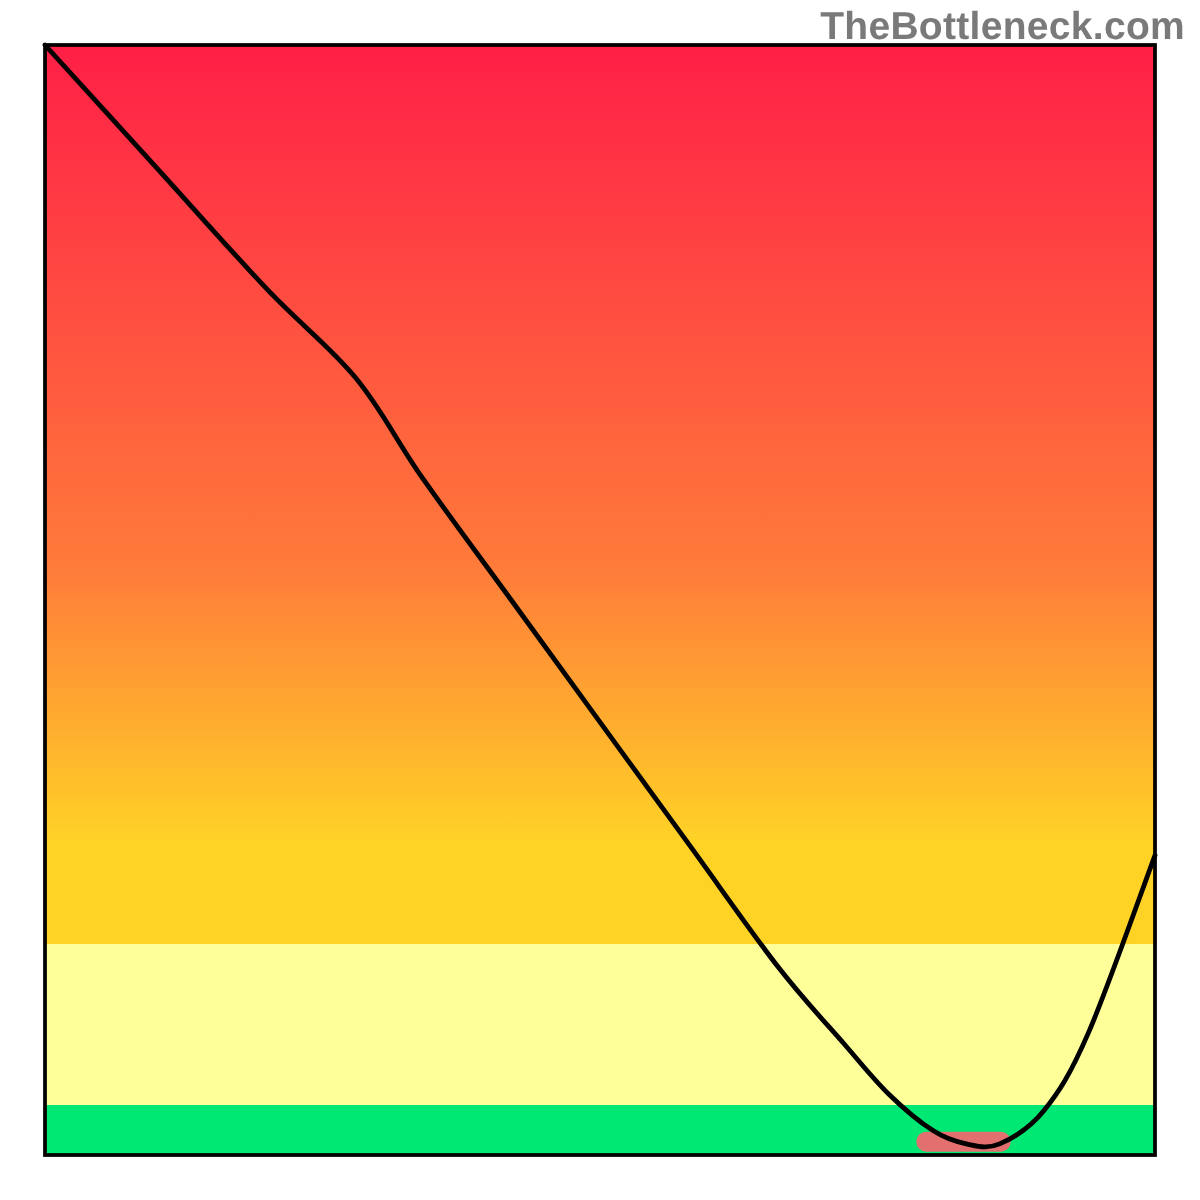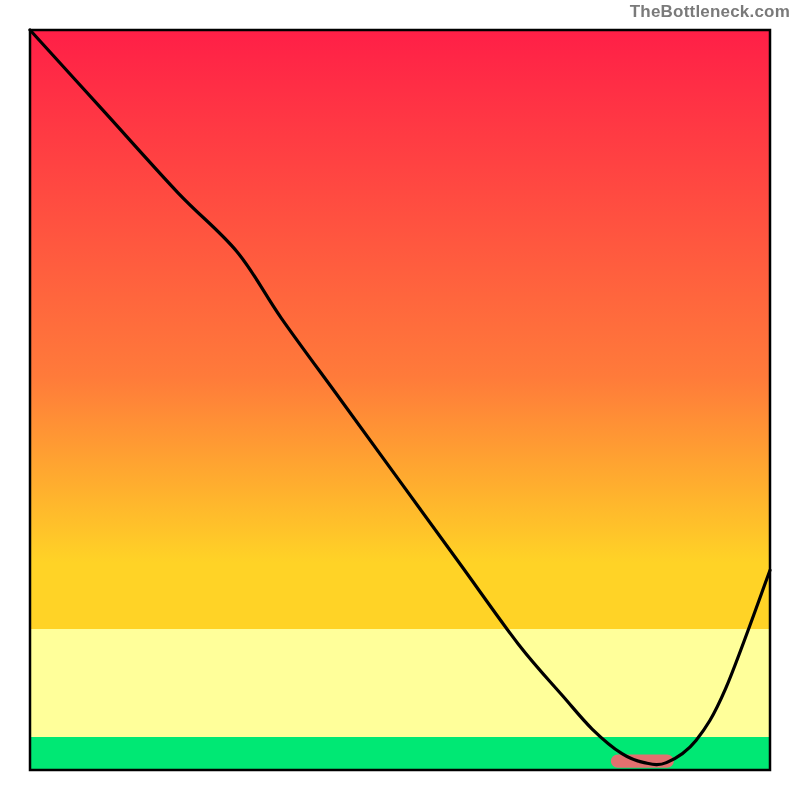--- a/index.html
+++ b/index.html
@@ -13,21 +13,21 @@
   .chart-container {
     position: relative;
     width: 800px;
     height: 800px;
   }
   .brand {
     position: absolute;
     top: 2px;
     right: 10px;
     font-family: Arial, Helvetica, sans-serif;
-    font-size: 17px;
+    font-size: 26px;
     font-weight: 600;
     color: #7a7a7a;
     letter-spacing: 0.2px;
     z-index: 5;
   }
   svg.plot {
     position: absolute;
     left: 0;
     top: 0;
   }

